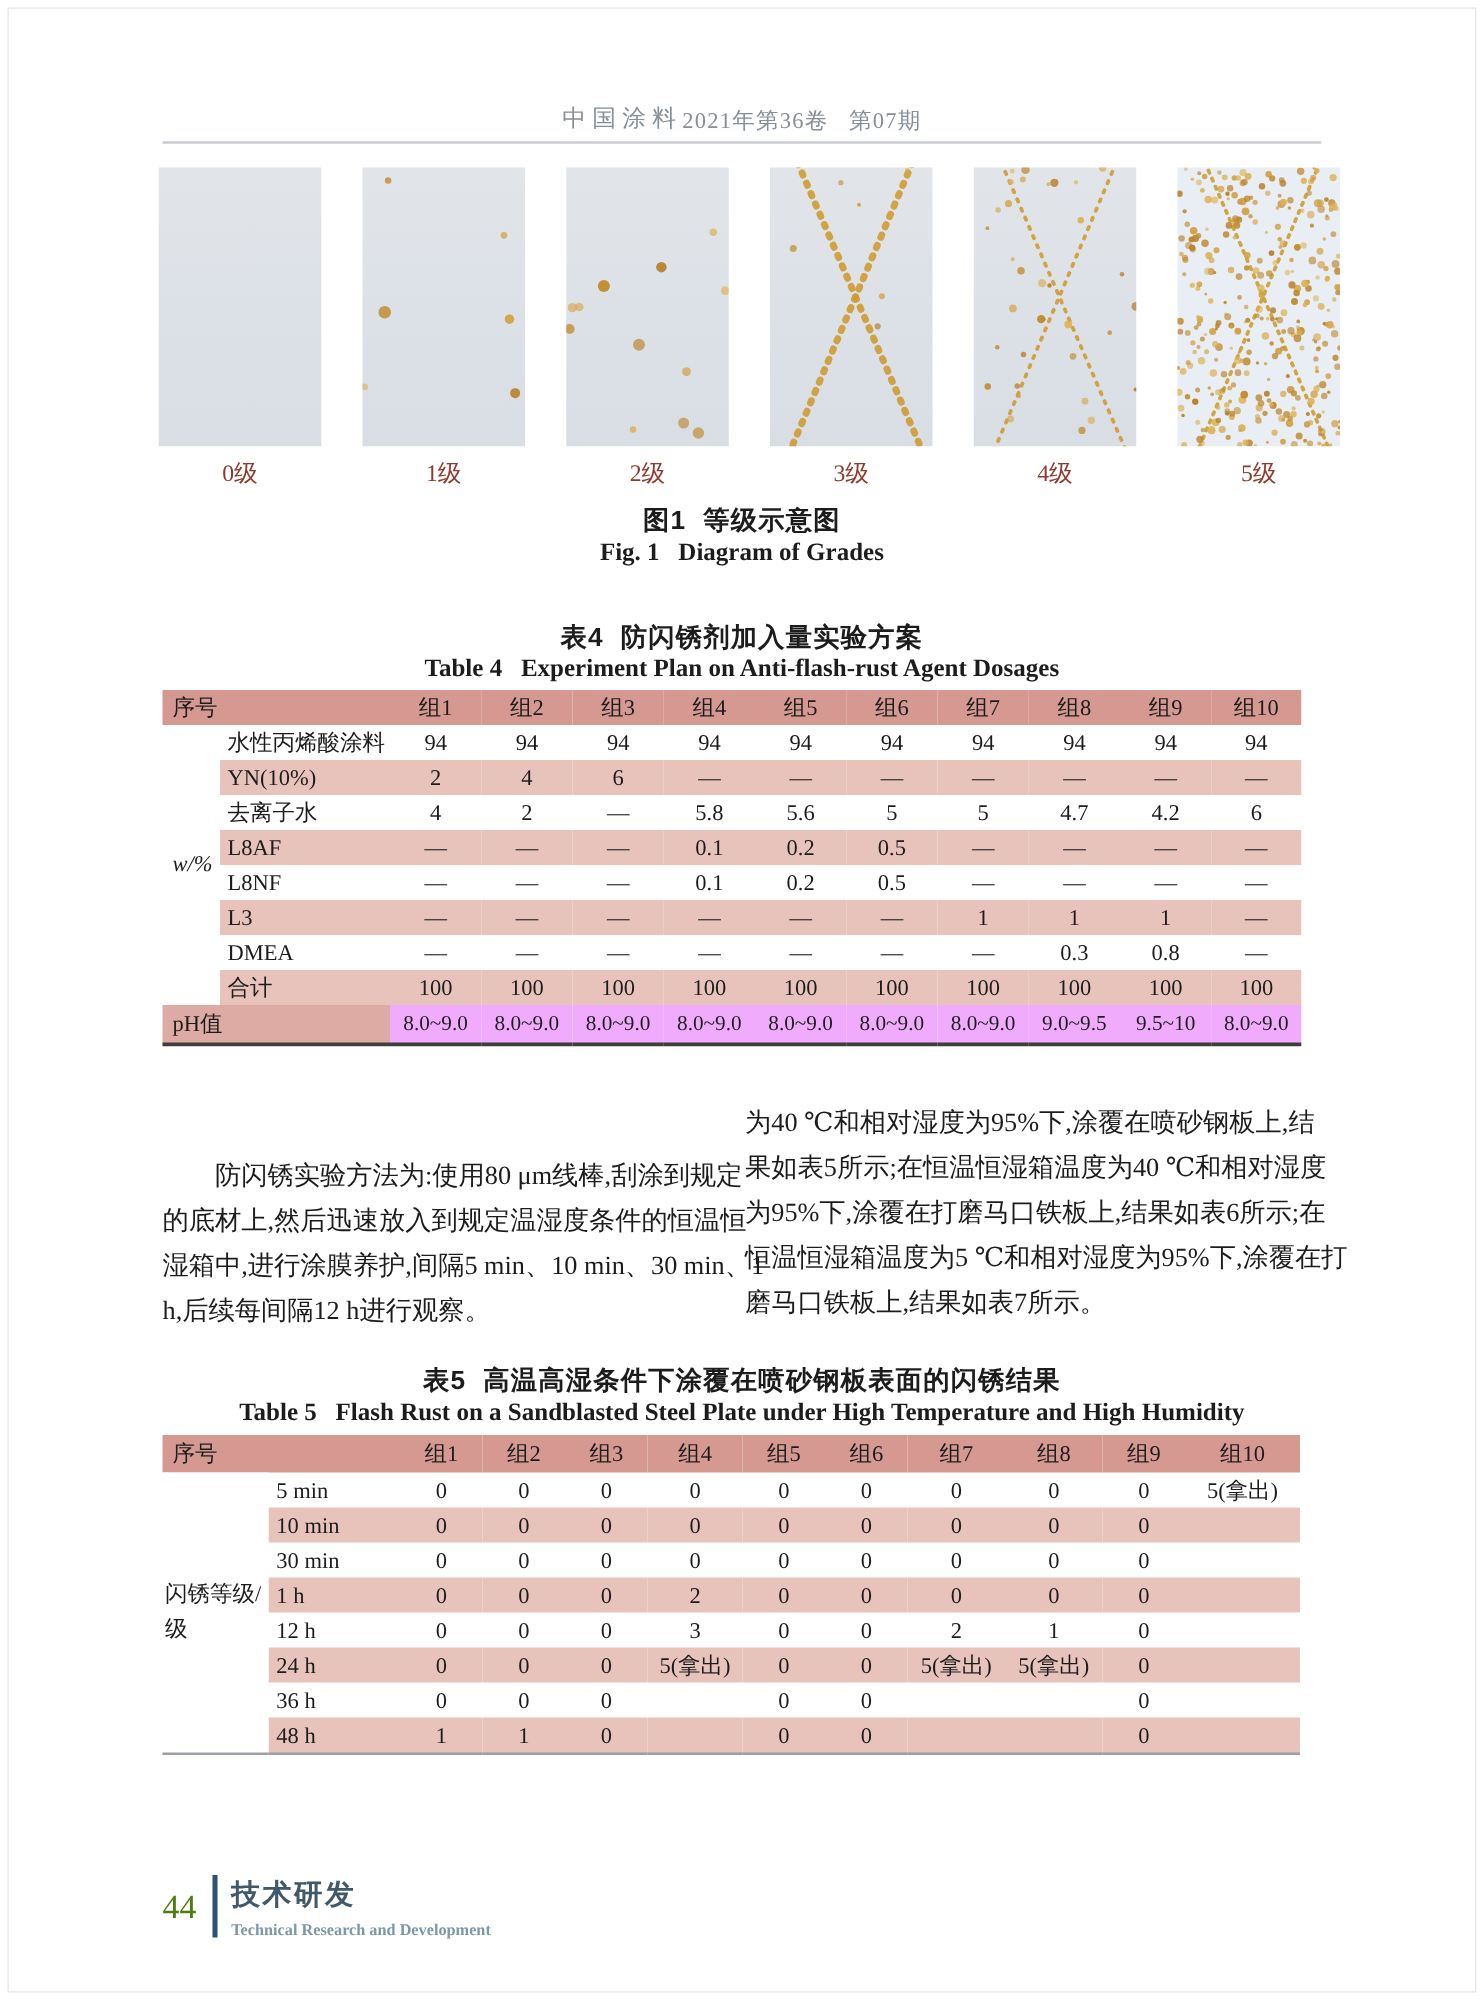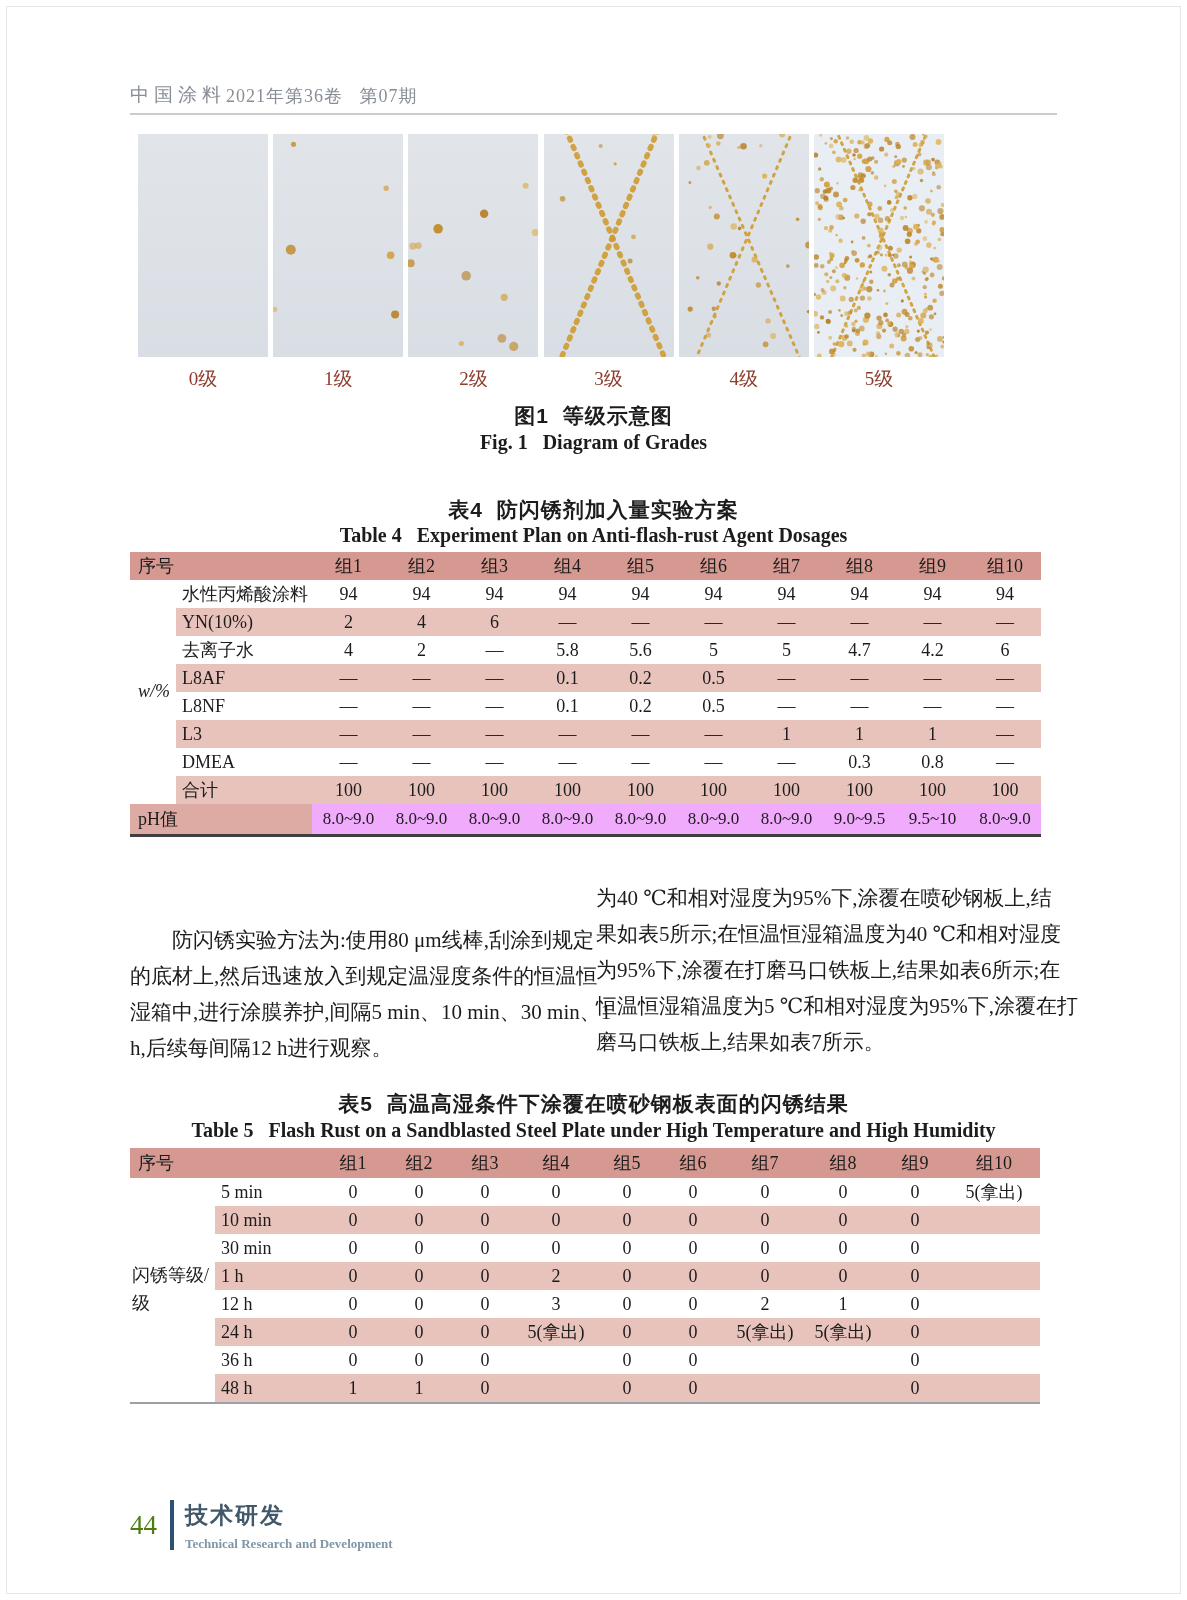--- a/index.html
+++ b/index.html
@@ -2,27 +2,27 @@
 <html><head>
 <meta charset="utf-8">
 <style>
   html,body{margin:0;padding:0;background:#ffffff;}
   .page{position:relative;width:1187px;height:1600px;background:#ffffff;overflow:hidden;
         font-family:"Liberation Serif","DejaVu Serif",serif;color:#1c1c1c;}
   .scan-frame{position:absolute;inset:6px;border:1px solid #e4e6e8;pointer-events:none;}
 
   
   .hdr-row{position:absolute;left:130px;width:927px;top:74px;height:34px;
-           border-bottom:2px solid #c9cdd1;display:flex;justify-content:flex-start;
+           border-bottom:2px solid #c9cdd1;display:flex;justify-content:center;
            align-items:flex-end;padding-bottom:5px;color:#878e96;}
   .journal{font-size:19px;letter-spacing:5px;}
   .issue{font-size:18px;letter-spacing:1px;}
 
   
-  .grade-strip{position:absolute;left:138px;top:134px;width:806px;display:flex;justify-content:space-between;}
+  .grade-strip{position:absolute;left:127px;top:134px;width:945px;display:flex;justify-content:space-between;}
   .grade-item{display:flex;flex-direction:column;align-items:center;width:130px;}
   .grade-img{width:130px;height:223px;background:linear-gradient(180deg,#e1e5ea,#d9dee4);}
   .grade-img.lvl5{background:#e9eef4;}
   .grade-label{margin-top:9px;font-size:19px;color:#8e3a2c;}
 
   .centerblock{position:absolute;left:130px;width:927px;text-align:center;}
   .cap-zh{font-size:21px;font-weight:bold;font-family:"Liberation Sans","DejaVu Sans",sans-serif;letter-spacing:1px;}
   .cap-en{font-size:20px;font-weight:bold;}
 
   

